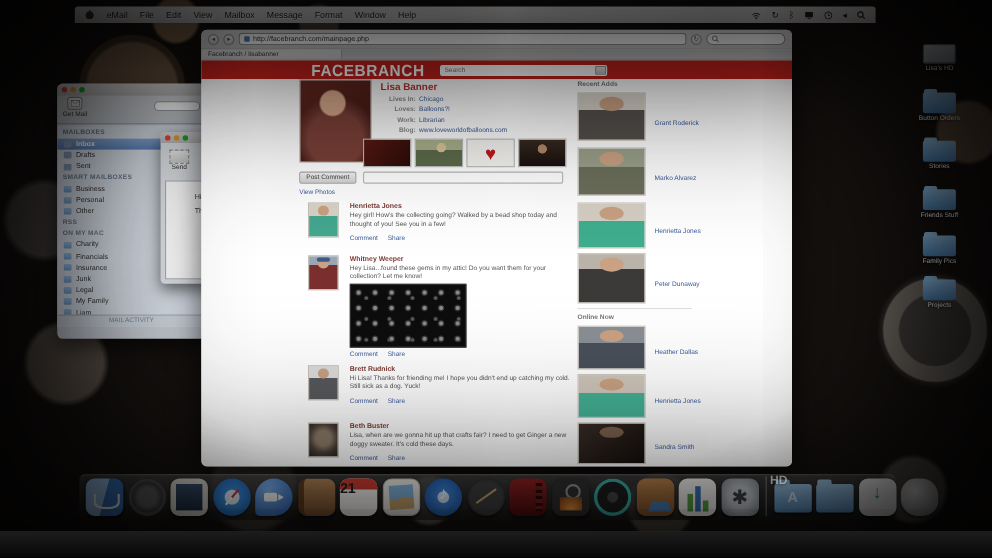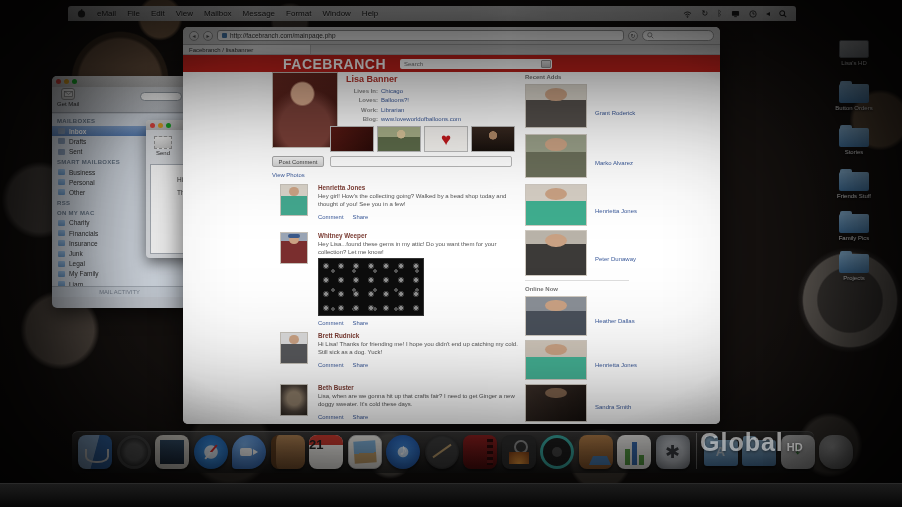--- a/index.html
+++ b/index.html
@@ -549,19 +549,18 @@
       <span class="dk dk-sysprefs">✱</span>
       <span class="dk dk-sep"></span>
       <span class="dk dk-folder apps"></span>
       <span class="dk dk-folder"></span>
       <span class="dk dk-downloads"></span>
       <span class="dk dk-trash"></span>
     </div>
   </div>
 
   <div class="watermark">
-    <span class="big">Global</span>
     <span class="small">HD</span>
   </div>
 
   <div class="vignette"></div>
   <div class="bezel-bottom"></div>
 </div>
 
 </body></html>

